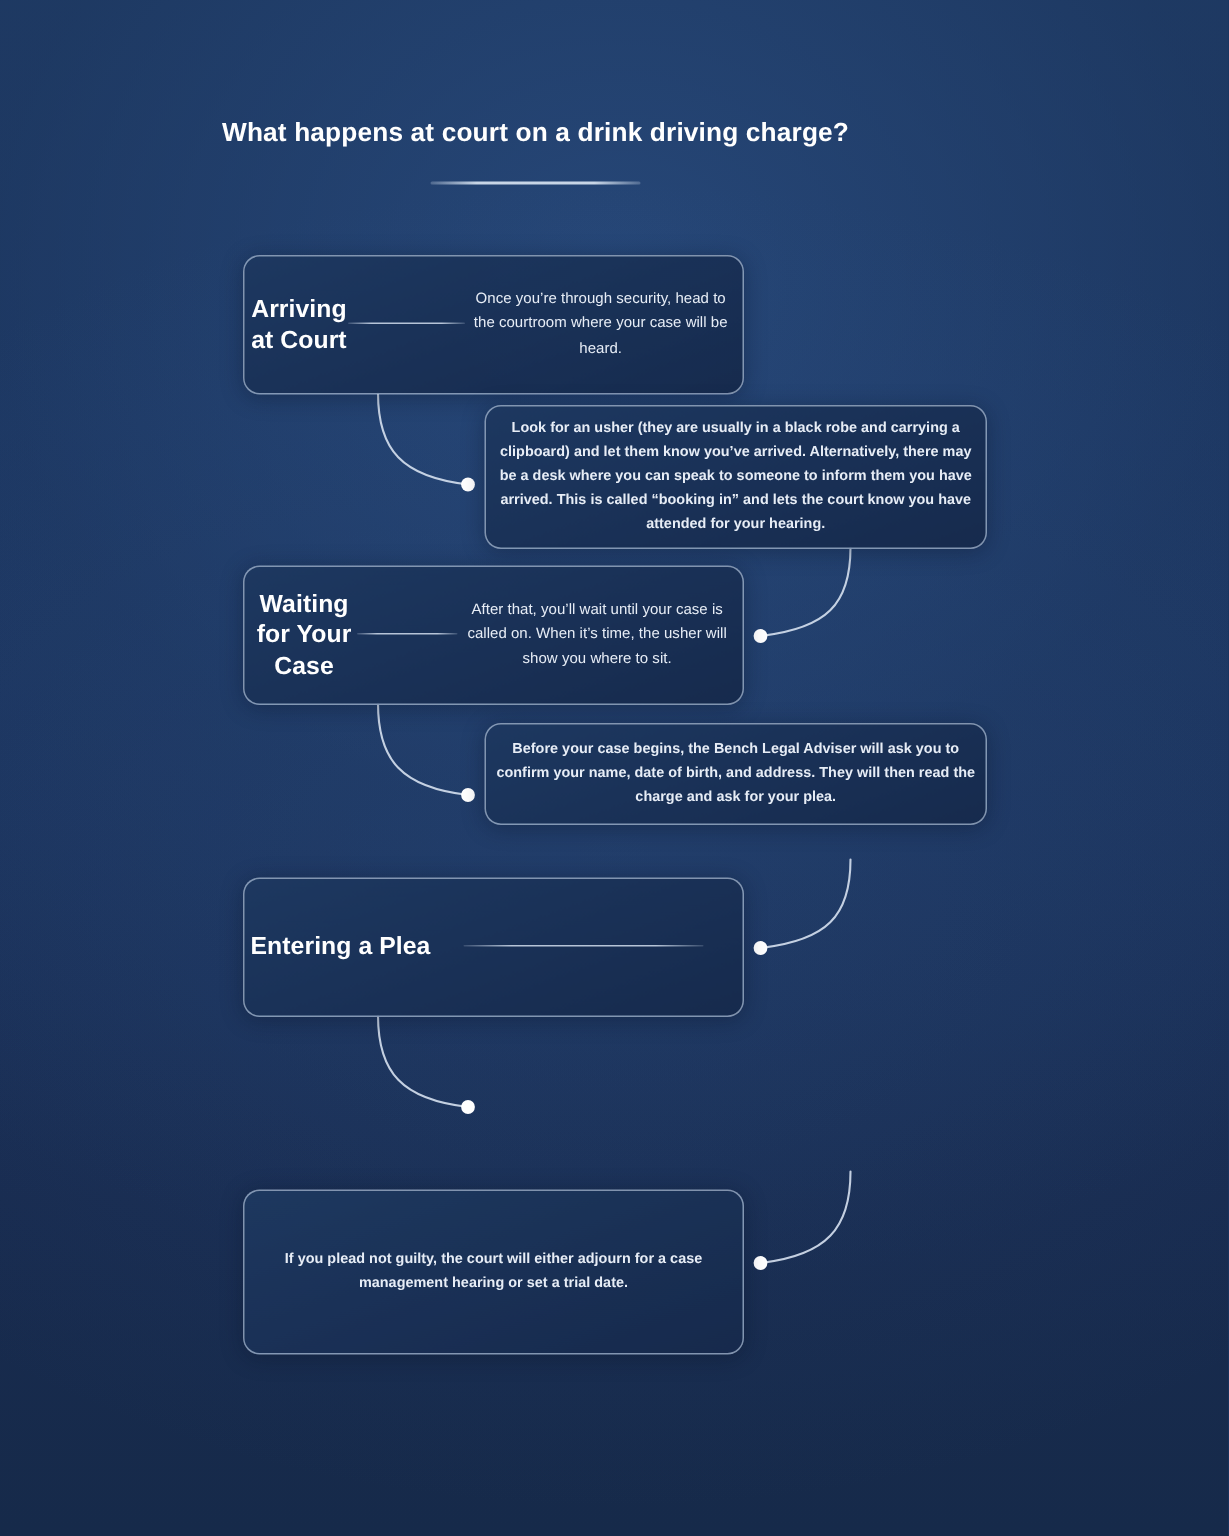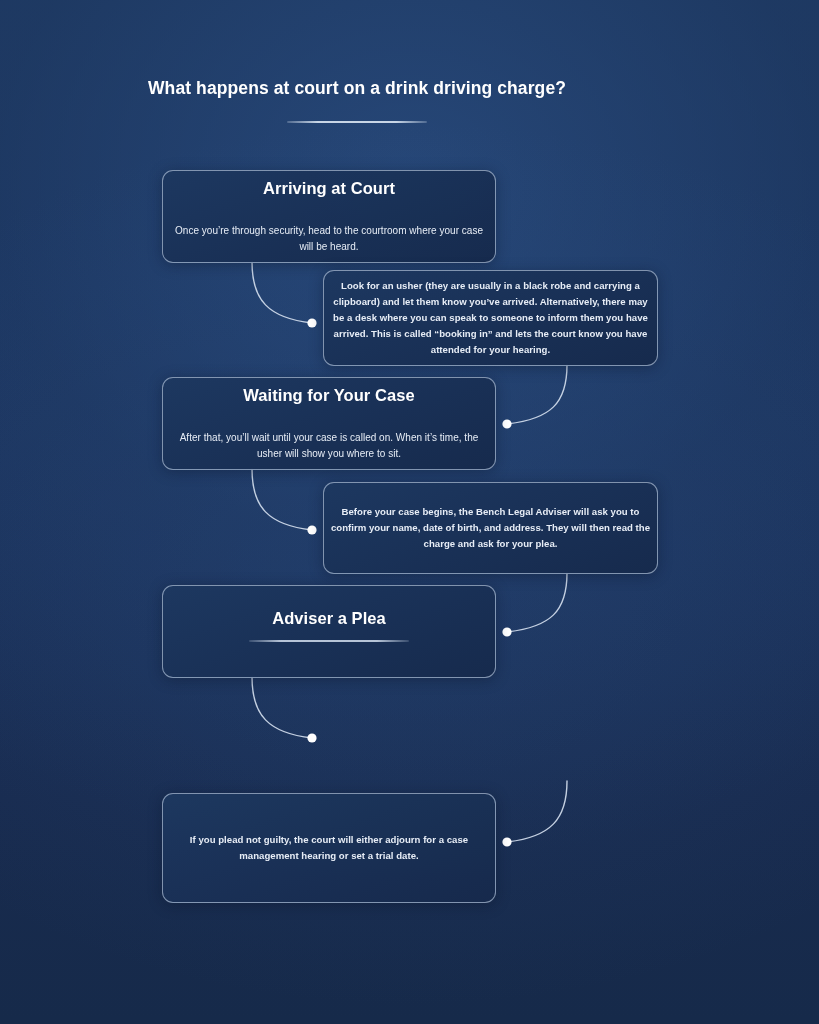--- a/index.html
+++ b/index.html
@@ -70,21 +70,21 @@
   
   .card {
     position: absolute;
     box-sizing: border-box;
     border-radius: 11px;
     border: 1px solid rgba(196,211,232,0.62);
     background: linear-gradient(160deg, rgba(29,56,96,0.96) 0%, rgba(25,48,85,0.96) 55%, rgba(22,42,76,0.96) 100%);
     box-shadow: 0 2px 14px rgba(8,18,36,0.35);
     z-index: 3;
     display: flex;
-    flex-direction: column;
+    flex-direction: row;
     align-items: center;
     justify-content: center;
     padding: 10px 4px;
   }
   .card.left  { left: 162px; width: 334px; }
   .card.right { left: 323px; width: 335px; }
 
   .card-title {
     margin: 0;
     font-size: 16.5px;
@@ -167,26 +167,26 @@
   <div class="card right body-only" style="top:270px;height:96px;">
     <p class="card-body">Look for an usher (they are usually in a black robe and carrying a clipboard) and let them know you’ve arrived. Alternatively, there may be a desk where you can speak to someone to inform them you have arrived. This is called “booking in” and lets the court know you have attended for your hearing.</p>
   </div>
 
   <div class="card left" style="top:377px;height:93px;">
     <h2 class="card-title">Waiting for Your Case</h2>
     <div class="card-rule"></div>
     <p class="card-body">After that, you’ll wait until your case is called on. When it’s time, the usher will show you where to sit.</p>
   </div>
 
-  <div class="card right body-only" style="top:482px;height:92px;">
+  <div class="card right body-only" style="top:482px;height:68px;">
     <p class="card-body">Before your case begins, the Bench Legal Adviser will ask you to confirm your name, date of birth, and address. They will then read the charge and ask for your plea.</p>
   </div>
 
   <div class="card left" style="top:585px;height:93px;">
-    <h2 class="card-title">Adviser a Plea</h2>
+    <h2 class="card-title">Entering a Plea</h2>
     <div class="card-rule"></div>
   </div>
 
 
   <div class="card left body-only" style="top:793px;height:110px;">
     <p class="card-body">If you plead not guilty, the court will either adjourn for a case management hearing or set a trial date.</p>
   </div>
 
 </div>
 

